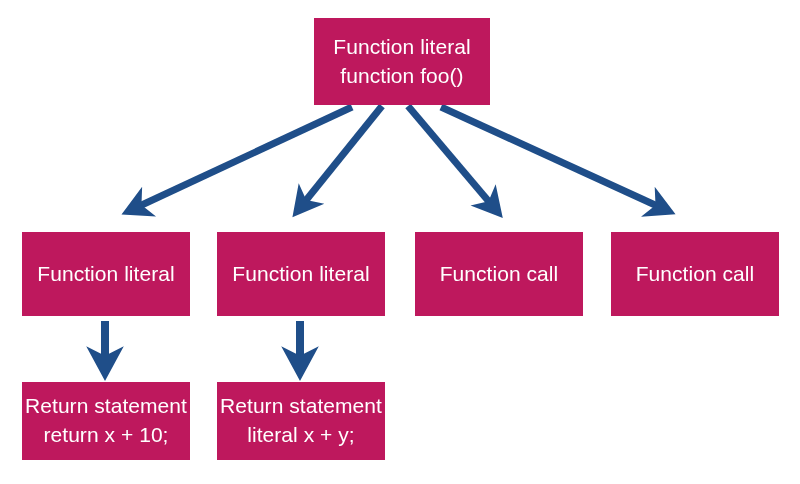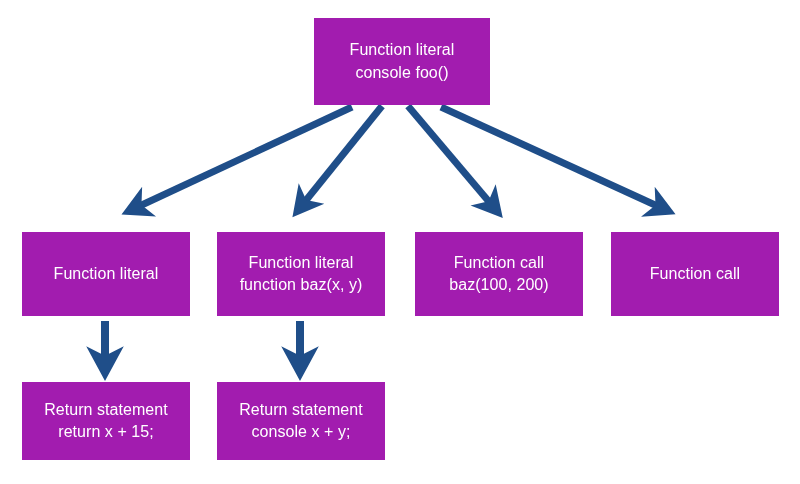--- a/index.html
+++ b/index.html
@@ -21,28 +21,28 @@
     position: absolute;
     left: 0;
     top: 0;
     width: 800px;
     height: 484px;
     pointer-events: none;
   }
   .node {
     position: absolute;
     box-sizing: border-box;
-    background: #a21caf;
+    background: #be185d;
     color: #ffffff;
     display: flex;
     flex-direction: column;
     align-items: center;
     justify-content: center;
     text-align: center;
-    font-size: 16px;
+    font-size: 21px;
     line-height: 1.38;
     letter-spacing: 0.05px;
     font-family: "Liberation Sans", sans-serif;
   }
   .node .line1,
   .node .line2 {
     display: block;
     white-space: nowrap;
   }
   
@@ -111,44 +111,42 @@
 
     <line x1="441" y1="107" x2="666" y2="210" stroke="#1f4e89" stroke-width="7" marker-end="url(#ah)"></line>
 
     <line x1="105" y1="321" x2="105" y2="369" stroke="#1f4e89" stroke-width="8" marker-end="url(#ah)"></line>
 
     <line x1="300" y1="321" x2="300" y2="369" stroke="#1f4e89" stroke-width="8" marker-end="url(#ah)"></line>
   </svg>
 
   <div class="node" id="node-root">
     <span class="line1">Function literal</span>
-    <span class="line2">console foo()</span>
+    <span class="line2">function foo()</span>
   </div>
 
   <div class="node" id="node-bar">
     <span class="line1">Function literal</span>
   </div>
 
   <div class="node" id="node-baz-literal">
     <span class="line1">Function literal</span>
-    <span class="line2">function baz(x, y)</span>
   </div>
 
   <div class="node" id="node-baz-call">
     <span class="line1">Function call</span>
-    <span class="line2">baz(100, 200)</span>
   </div>
 
   <div class="node" id="node-console-call">
     <span class="line1">Function call</span>
   </div>
 
   <div class="node" id="node-return-10">
     <span class="line1">Return statement</span>
-    <span class="line2">return x + 15;</span>
+    <span class="line2">return x + 10;</span>
   </div>
 
   <div class="node" id="node-return-xy">
     <span class="line1">Return statement</span>
-    <span class="line2">console x + y;</span>
+    <span class="line2">literal x + y;</span>
   </div>
 
 </div>
 
 </body></html>

